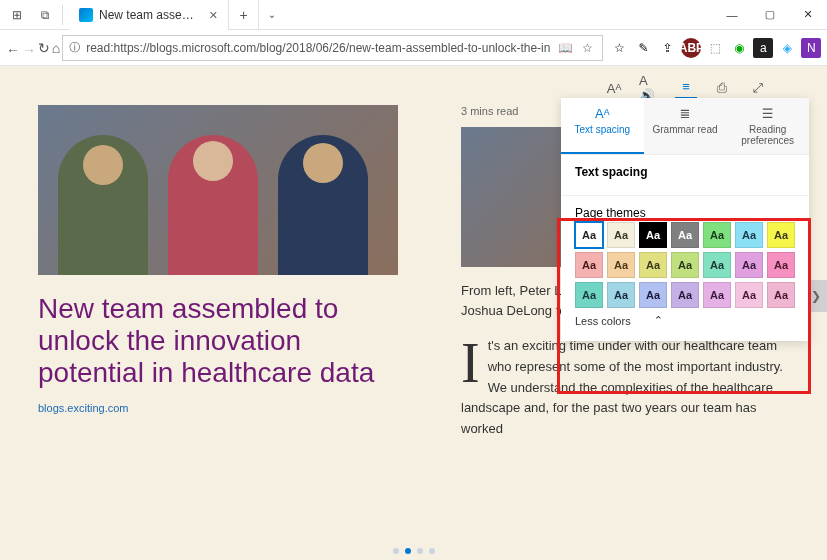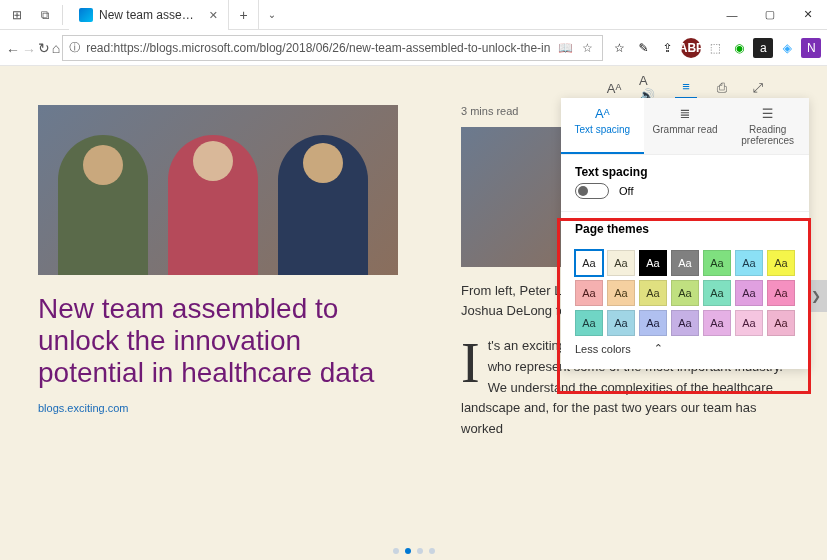--- a/index.html
+++ b/index.html
@@ -68,22 +68,22 @@
 .ptab-icon { font-size: 13px; }
 .psection { padding: 10px 14px 12px; border-bottom: 1px solid #eee; }
 .psection h4 { font-size: 12px; font-weight: 600; margin-bottom: 4px; }
 .psection .desc { font-size: 10px; color: #777; margin-bottom: 8px; }
 .toggle-row { display: flex; align-items: center; gap: 10px; }
 .toggle { width: 34px; height: 16px; border: 1px solid #666; border-radius: 10px; position: relative; }
 .toggle::before { content:""; position: absolute; left: 2px; top: 2px; width: 10px; height: 10px; background: #666; border-radius: 50%; }
 .toggle-label { font-size: 11px; }
 
 .themes-section { padding: 10px 14px 14px; }
-.themes-section h4 { font-size: 12px; font-weight: 700; margin-bottom: 14px; }
-.swatch-grid { display: grid; grid-template-columns: repeat(7, 28px); gap: 4px; margin-bottom: 6px; }
+.themes-section h4 { font-size: 12px; font-weight: 400; margin-bottom: 2px; }
+.swatch-grid { display: grid; grid-template-columns: repeat(7, 28px); gap: 4px; margin-bottom: 6px; font-weight: bold; }
 .swatch { width: 28px; height: 26px; display: flex; align-items: center; justify-content: center; font-size: 11px; border: 1px solid rgba(0,0,0,.1); cursor: pointer; }
 .swatch.selected { outline: 2px solid #0078d4; outline-offset: -1px; }
 .less-colors { font-size: 11px; color: #333; display: flex; align-items: center; gap: 23px; cursor: pointer; }
 .redbox { position: absolute; border: 3px solid #e62020; pointer-events: none; z-index: 20; }
 </style>
 </head>
 <body>
 
 <div class="titlebar">
   <div class="titlebar-left">
@@ -181,24 +181,20 @@
       <span>Grammar read</span>
     </div>
     <div class="ptab">
       <span class="ptab-icon">☰</span>
       <span>Reading preferences</span>
     </div>
   </div>
 
   <div class="psection">
     <h4>Text spacing</h4>
-    <div class="toggle-row">
-      <div class="toggle"></div>
-      <span class="toggle-label">Off</span>
-    </div>
   </div>
 
   <div class="themes-section">
     <h4>Page themes</h4>
     <div class="swatch-grid" id="swatch-grid">
         <div class="swatch selected" style="background: rgb(255, 255, 255); color: rgb(34, 34, 34);">Aa</div>
         <div class="swatch" style="background: rgb(245, 240, 220); color: rgb(58, 58, 42);">Aa</div>
         <div class="swatch" style="background: rgb(0, 0, 0); color: rgb(255, 255, 255);">Aa</div>
         <div class="swatch" style="background: rgb(128, 128, 128); color: rgb(255, 255, 255);">Aa</div>
         <div class="swatch" style="background: rgb(127, 224, 127); color: rgb(26, 58, 26);">Aa</div>

